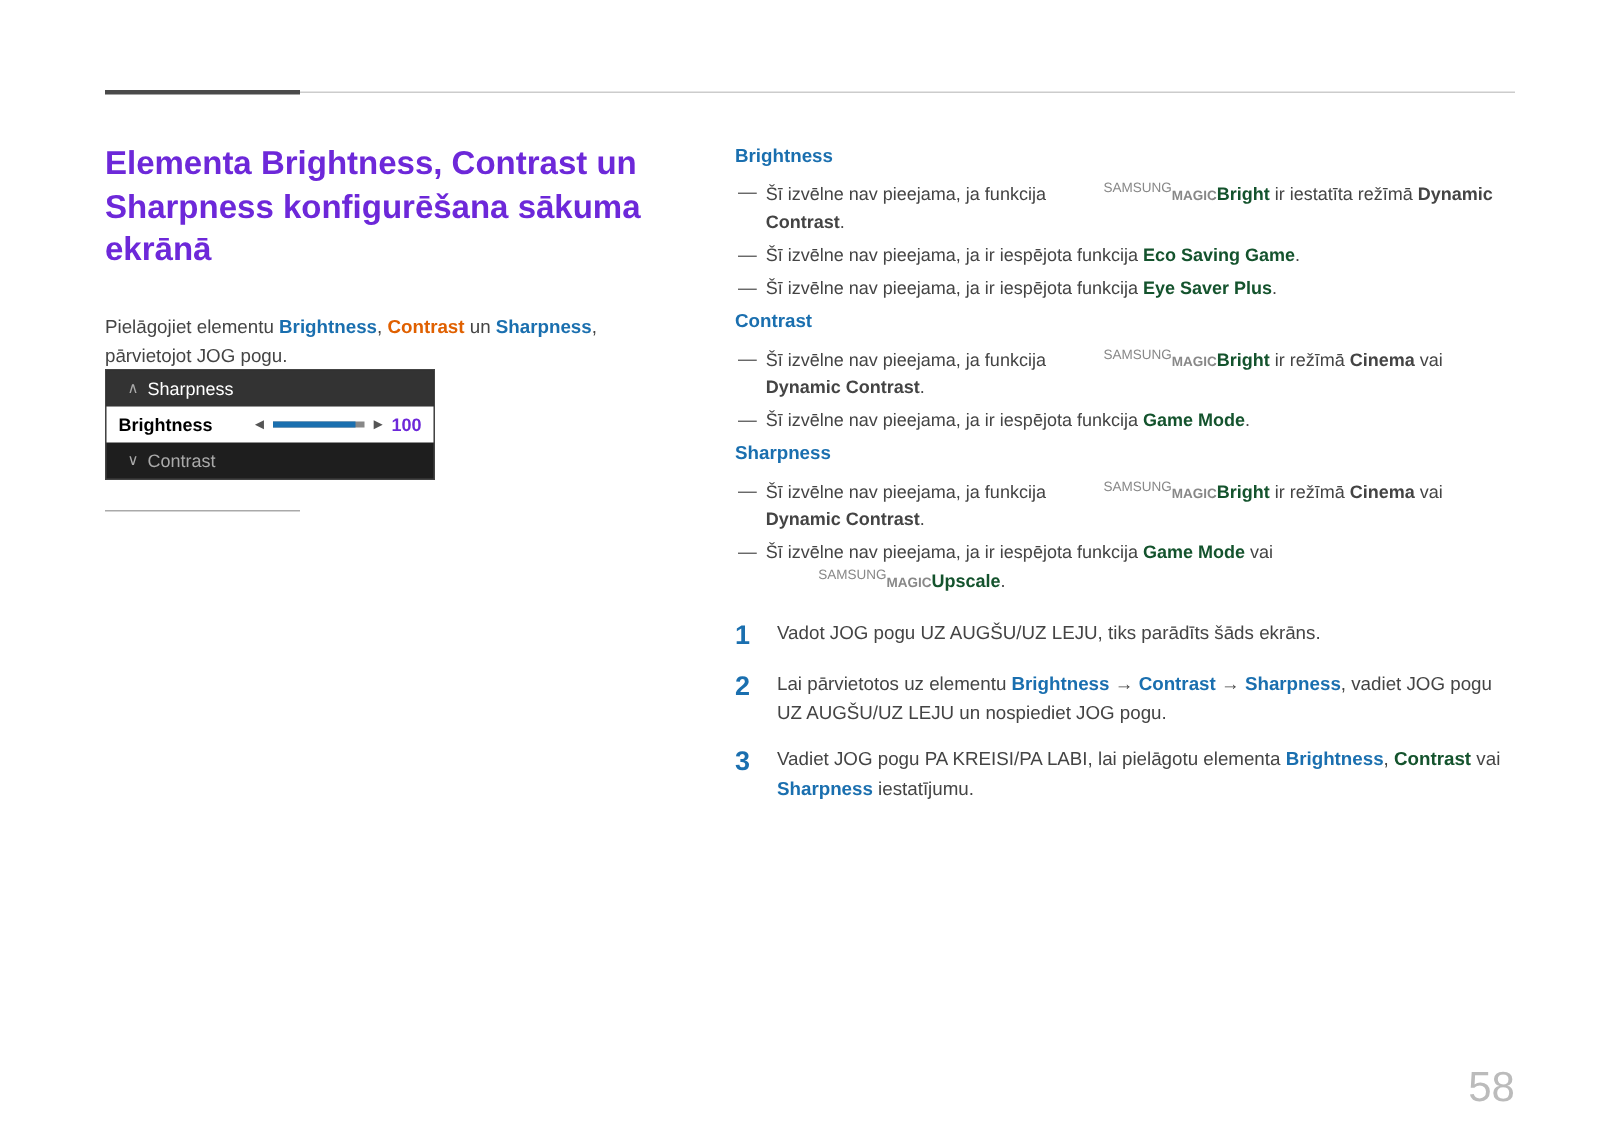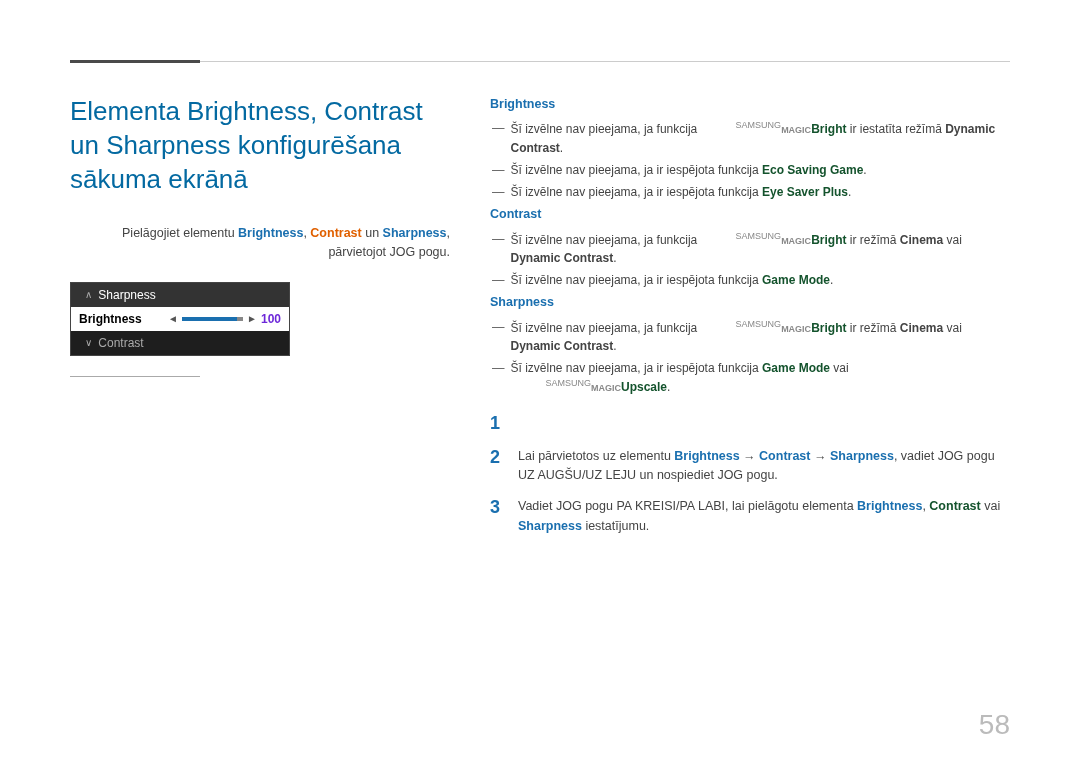--- a/index.html
+++ b/index.html
@@ -45,33 +45,31 @@
       gap: 40px;
     }
 
     
     .left-col {
       width: 380px;
       flex-shrink: 0;
     }
 
     .main-title {
-      font-size: 26px;
-      font-weight: normal;
-      color: #0369a1;
+      font-size: 22px;
+      font-weight: bold;
+      color: #6d28d9;
       line-height: 1.3;
       margin-bottom: 28px;
     }
 
     .intro-text {
       font-size: 12.5px;
       color: #444;
-      margin-bottom: 20px;
       line-height: 1.5;
-      text-align: right;
     }
     .intro-text .highlight-brightness { color: #1a6faf; font-weight: bold; }
     .intro-text .highlight-contrast { color: #e06000; font-weight: bold; }
     .intro-text .highlight-sharpness { color: #1a6faf; font-weight: bold; }
 
     
     .osd-menu {
       background: #1e1e1e;
       color: #fff;
       width: 220px;
@@ -313,20 +311,23 @@
           <span class="bullet-dash">―</span>
           <span class="bullet-text">
             Šī izvēlne nav pieejama, ja ir iespējota funkcija <span class="bold-orange">Game Mode</span> vai <sup class="brand-magic">SAMSUNG</sup><span style="font-size:9px;font-weight:bold;color:#888;">MAGIC</span><span class="bold-orange">Upscale</span>.
           </span>
         </div>
       </div>
 
       <div class="numbered-steps">
         <div class="step">
           <span class="step-num">1</span>
+          <span class="step-text">
+            Vadot JOG pogu UZ AUGŠU/UZ LEJU, tiks parādīts šāds ekrāns.
+          </span>
         </div>
         <div class="step">
           <span class="step-num">2</span>
           <span class="step-text">
             Lai pārvietotos uz elementu <span class="bold-blue">Brightness</span> → <span class="bold-blue">Contrast</span> → <span class="bold-blue">Sharpness</span>, vadiet JOG pogu UZ AUGŠU/UZ LEJU un nospiediet JOG pogu.
           </span>
         </div>
         <div class="step">
           <span class="step-num">3</span>
           <span class="step-text">

